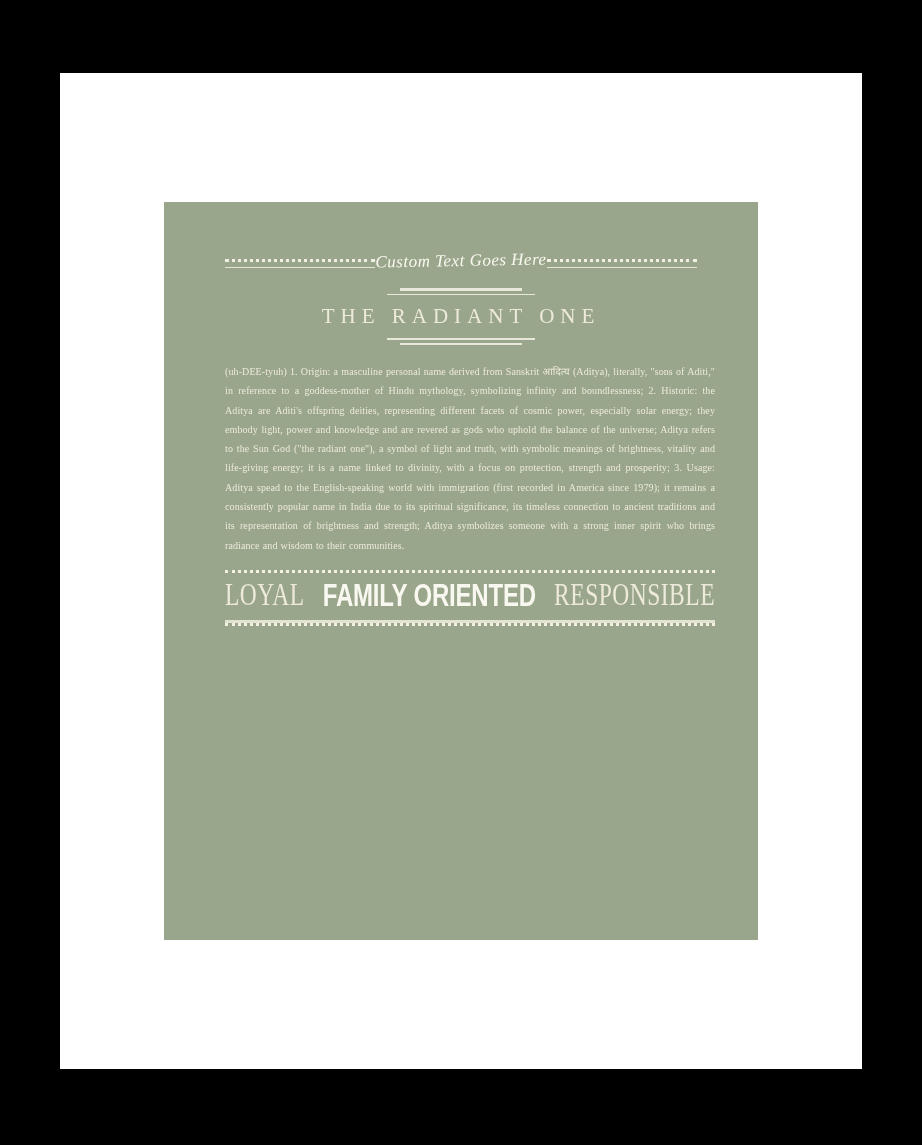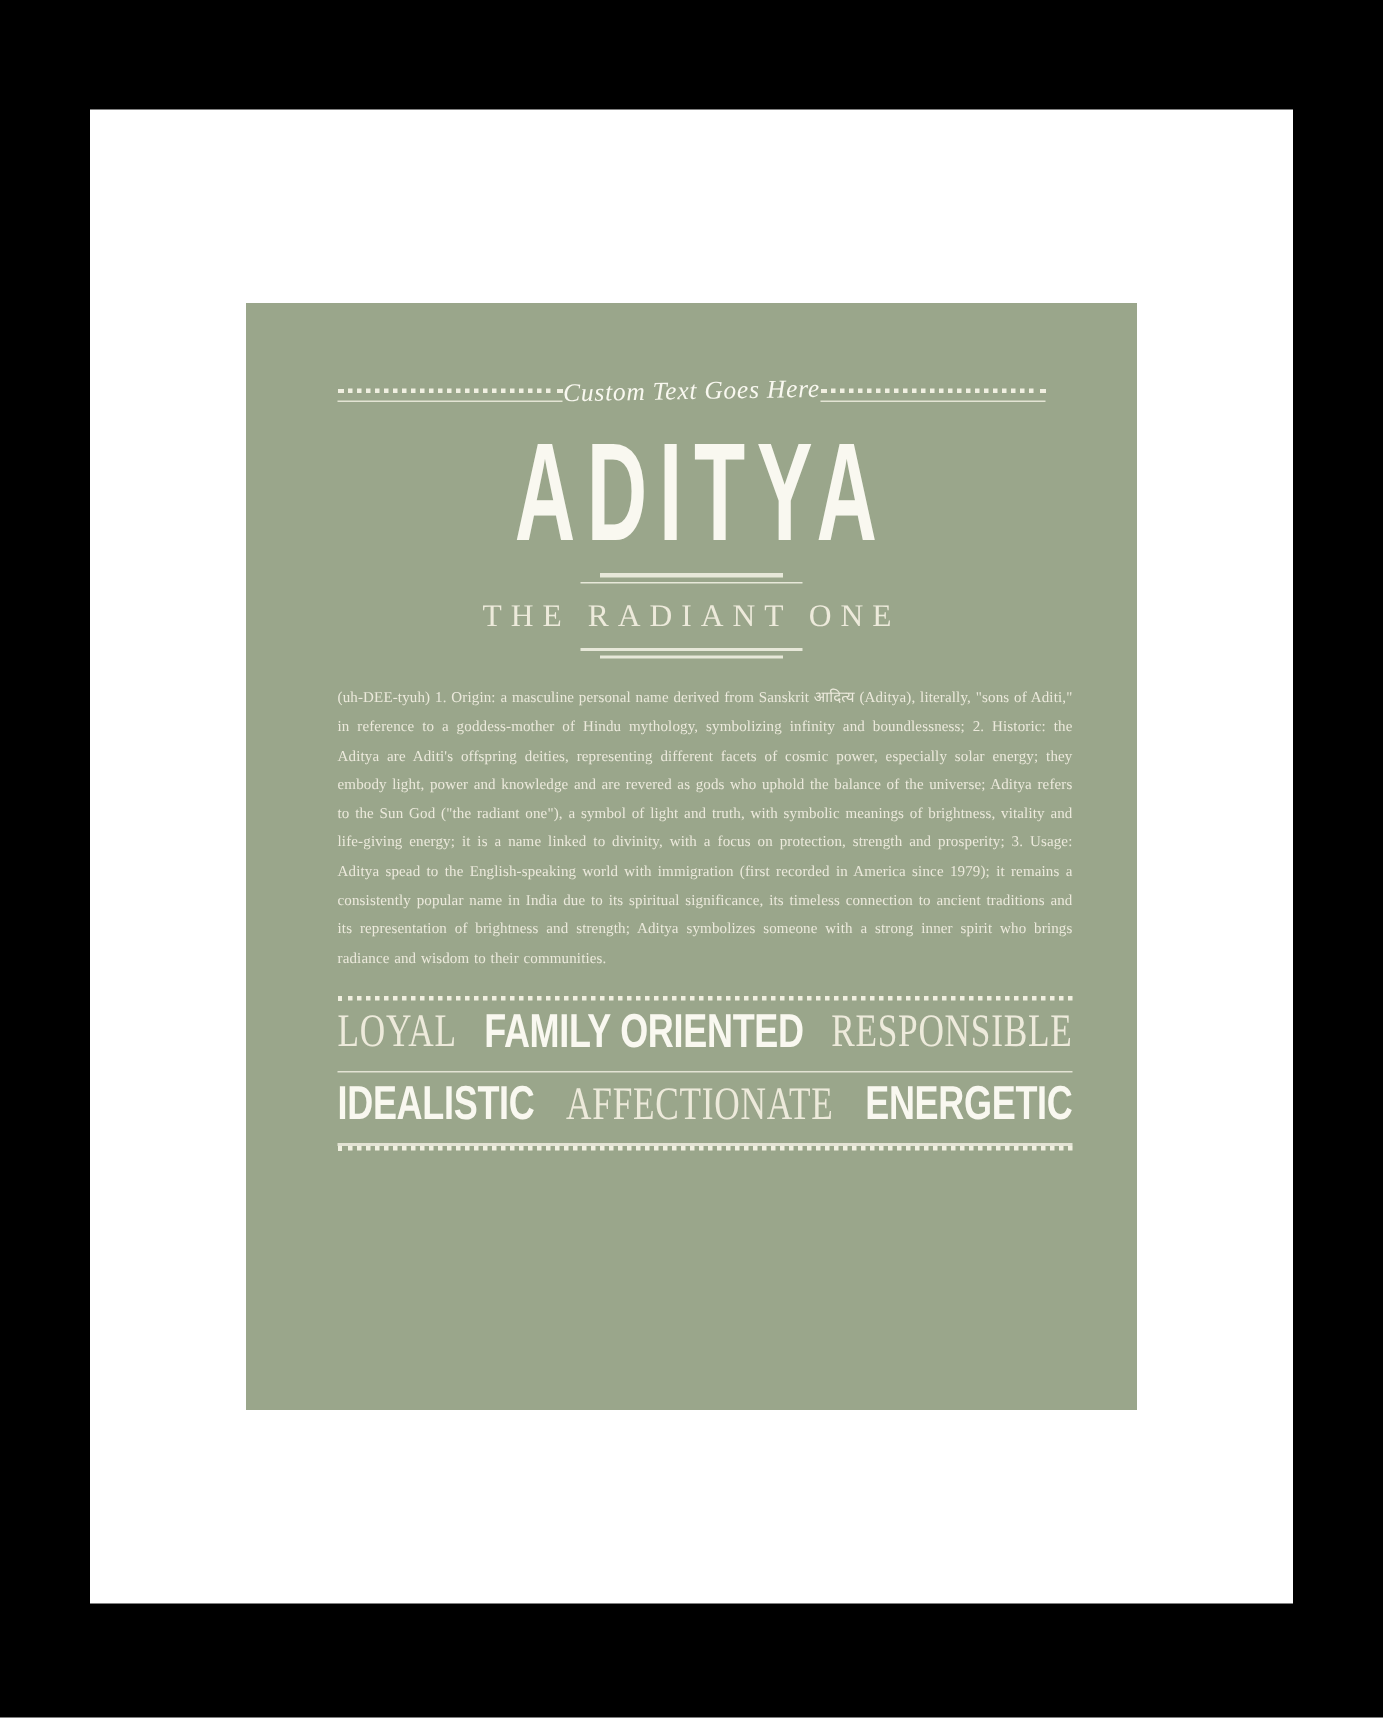--- a/index.html
+++ b/index.html
@@ -44,44 +44,41 @@
 
   
   .desc{width:490px;margin:17px auto 0;
         font-size:10px;line-height:19.3px;text-align:justify;
         color:rgba(240,237,224,.95);letter-spacing:.1px;word-spacing:.5px;}
 
   
   .traits{width:490px;margin:15px auto 0;}
   .tdots{border-top:3px dotted rgba(245,243,230,.95);height:0;}
   .sep{height:1.5px;background:rgba(245,243,230,.8);}
-  .trait-row{display:flex;justify-content:space-between;align-items:center;
+  .trait-row{display:flex;justify-content:space-between;align-items:flex-end;
              padding:10px 0 9px;white-space:nowrap;}
   .t-serif,.t-sans{display:inline-block;transform:scaleY(1.32);transform-origin:center 72%;}
   .t-serif{font-family:"Liberation Serif", serif;font-size:23.5px;letter-spacing:.5px;
            color:var(--cream);}
   .t-sans{font-family:"Liberation Sans", sans-serif;font-weight:700;font-size:24px;
           letter-spacing:-.2px;color:var(--bright);}
 </style>
 </head>
 <body>
 
 <div class="mat">
   <div class="poster">
     <div class="content">
 
       <div class="header">
         <div class="dotline"></div>
         <div class="script">Custom Text Goes Here</div>
         <div class="dotline"></div>
       </div>
 
-      <div class="name-wrap">
-        <span class="name">ADITYA</span>
-      </div>
 
       <div class="sub-block">
         <div class="rule short"></div>
         <div class="rule long"></div>
         <div class="subtitle">THE RADIANT ONE</div>
         <div class="rule long flip"></div>
         <div class="rule short flip"></div>
       </div>
 
       <p class="desc">(uh-DEE-tyuh)  1. Origin:  a masculine personal name derived from Sanskrit आदित्य (Aditya), literally, "sons of Aditi," in reference to a goddess-mother of Hindu mythology, symbolizing infinity and boundlessness;  2. Historic:  the Aditya are Aditi's offspring deities, representing different facets of cosmic power, especially solar energy; they embody light, power and knowledge and are revered as gods who uphold the balance of the universe; Aditya refers to the Sun God ("the radiant one"), a symbol of light and truth, with symbolic meanings of brightness, vitality and life-giving energy; it is a name linked to divinity, with a focus on protection, strength and prosperity;  3. Usage:  Aditya spead to the English-speaking world with immigration (first recorded in America since 1979); it remains a consistently popular name in India due to its spiritual significance, its timeless connection to ancient traditions and its representation of brightness and strength; Aditya symbolizes someone with a strong inner spirit who brings radiance and wisdom to their communities.</p>
@@ -89,25 +86,20 @@
       <div class="traits">
         <div class="tdots"></div>
 
         <div class="trait-row">
           <span class="t-serif">LOYAL</span>
           <span class="t-sans">FAMILY ORIENTED</span>
           <span class="t-serif">RESPONSIBLE</span>
         </div>
         <div class="sep"></div>
 
-        <div class="trait-row">
-          <span class="t-sans">IDEALISTIC</span>
-          <span class="t-serif">AFFECTIONATE</span>
-          <span class="t-sans">ENERGETIC</span>
-        </div>
         <div class="sep"></div>
 
 
         <div class="tdots"></div>
       </div>
 
     </div>
   </div>
 </div>
 

